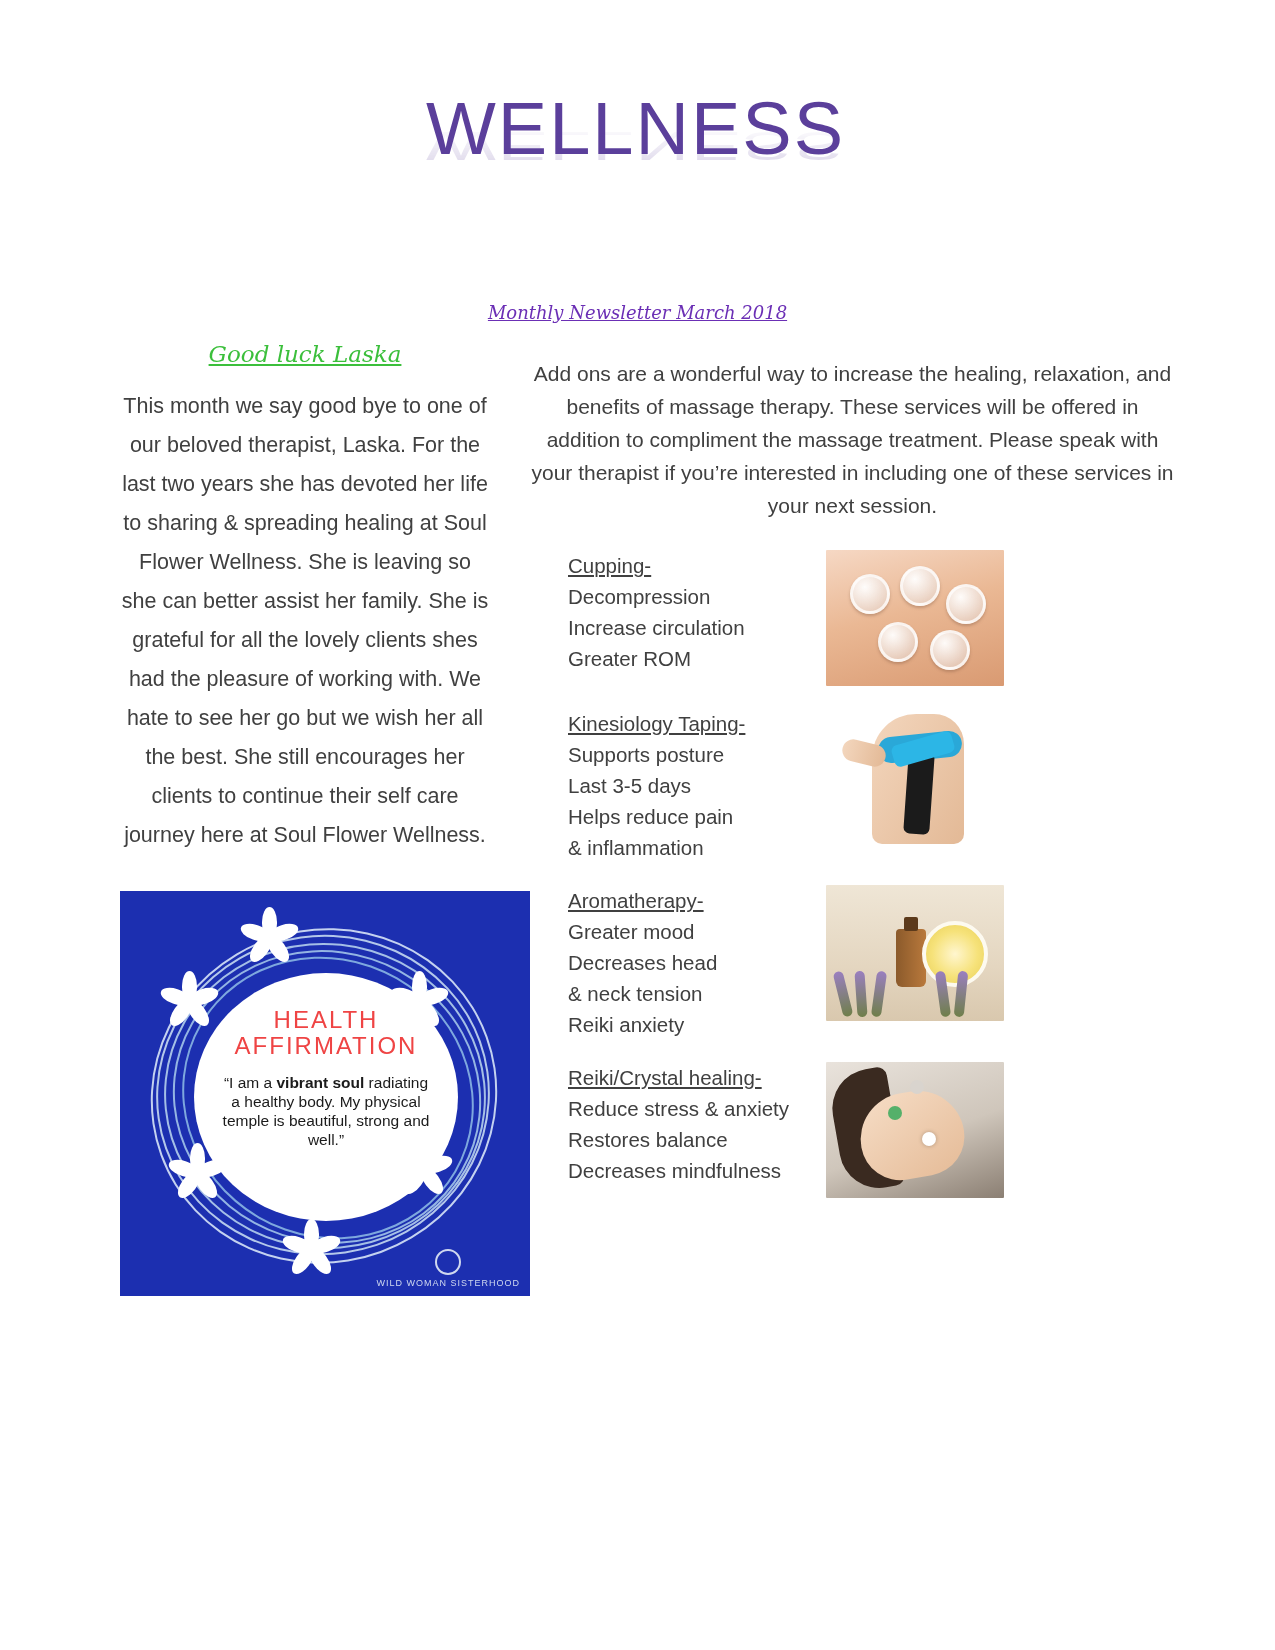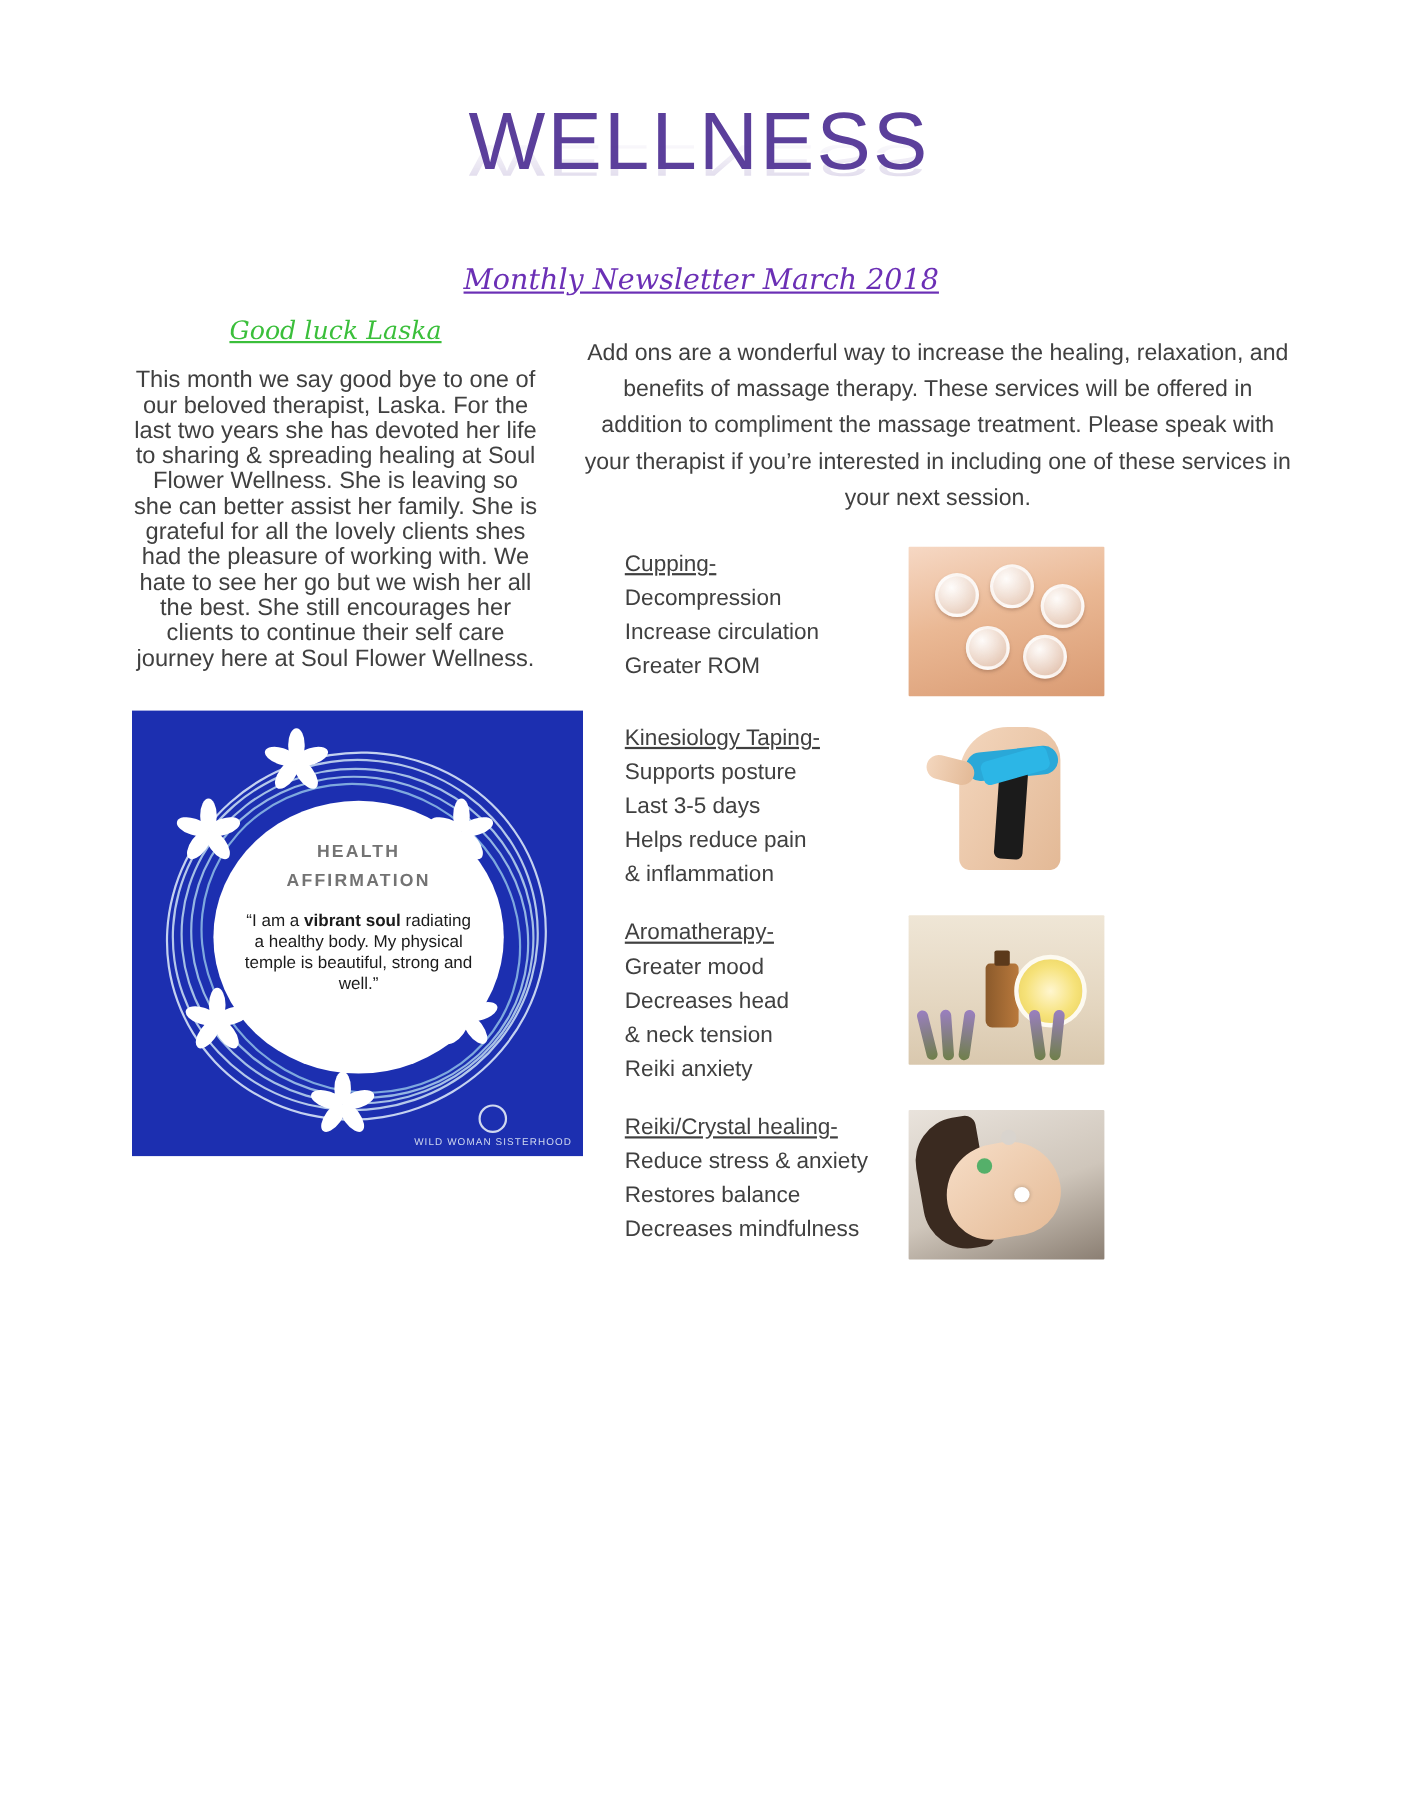--- a/index.html
+++ b/index.html
@@ -103,23 +103,24 @@
     transform-origin: top;
     opacity: 0.22;
     margin-left: -4px;
     -webkit-mask-image: linear-gradient(to bottom, rgba(0,0,0,0.9), rgba(0,0,0,0));
     mask-image: linear-gradient(to bottom, rgba(0,0,0,0.9), rgba(0,0,0,0));
   }
 
   
   .newsletter-title {
     text-align: center;
+    margin-top: 62px;
     font-family: "DejaVu Serif", serif;
     font-style: italic;
-    font-size: 26px;
+    font-size: 18px;
     color: #6b2fb5;
     text-decoration: underline;
   }
 
   
   .columns {
     display: flex;
     margin-top: 14px;
     padding: 0 60px;
     box-sizing: border-box;
@@ -146,21 +147,21 @@
   }
   .head-green.right {
     font-family: "Liberation Sans", sans-serif;
     font-style: italic;
     font-size: 23px;
     letter-spacing: 0px;
   }
 
   .body-text {
     font-size: 21.5px;
-    line-height: 23px;
+    line-height: 39px;
     text-align: center;
     color: #404040;
     margin-top: 16px;
   }
   .body-text.right {
     font-size: 21px;
     line-height: 33px;
     margin-top: 20px;
   }
 
@@ -188,24 +189,24 @@
     position: absolute;
     left: 74px; top: 82px;
     width: 264px; height: 248px;
     background: #ffffff;
     border-radius: 50%;
     text-align: center;
     box-sizing: border-box;
     padding: 34px 24px 0 24px;
   }
   .aff-title {
-    font-size: 16px;
-    font-weight: bold;
+    font-size: 24px;
+    font-weight: normal;
     letter-spacing: 2px;
-    color: #737373;
+    color: #ef4444;
     line-height: 26px;
   }
   .aff-quote {
     font-size: 15.5px;
     line-height: 19px;
     color: #1b1b1b;
     margin-top: 14px;
   }
   .aff-quote b { font-weight: bold; }
   .flower {

